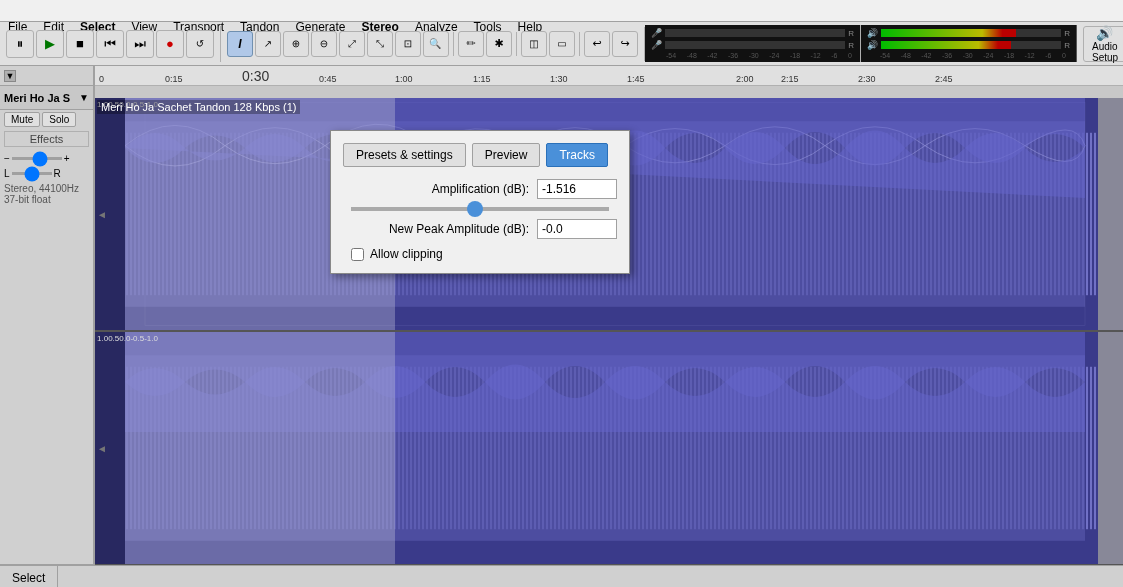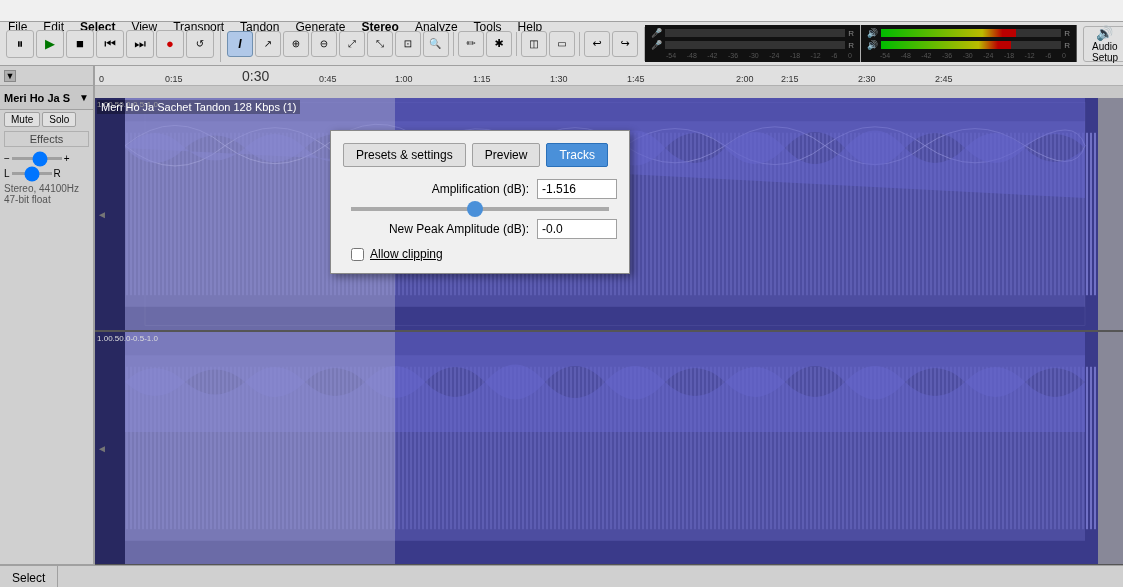--- a/index.html
+++ b/index.html
@@ -53,21 +53,21 @@
     .dialog-body { padding: 12px; }
     .dialog-btn-row { display: flex; gap: 6px; margin-bottom: 12px; }
     .dialog-btn { padding: 4px 12px; border: 1px solid #a0a0a0; background: #e0e0e0; cursor: pointer; font-size: 12px; border-radius: 2px; }
     .dialog-btn.primary { background: #4a90d9; color: white; border-color: #2a70b9; }
     .param-row { display: flex; align-items: center; margin-bottom: 8px; gap: 8px; }
     .param-label { font-size: 12px; flex: 1; text-align: right; min-width: 150px; }
     .param-input { width: 80px; padding: 2px 4px; border: 1px solid #a0a0a0; font-size: 12px; }
     .slider-row { display: flex; align-items: center; margin-bottom: 8px; padding: 0 8px; }
     .dialog-slider { width: 100%; -webkit-appearance: none; appearance: none; height: 4px; background: linear-gradient(to right, #aaa 50%, #aaa 50%); cursor: pointer; }
     .dialog-slider::-webkit-slider-thumb { -webkit-appearance: none; width: 16px; height: 16px; background: #4a90d9; border-radius: 50%; cursor: pointer; }
-    .checkbox-row { display: flex; align-items: center; gap: 6px; padding: 0 8px; text-decoration: underline; }
+    .checkbox-row { display: flex; align-items: center; gap: 6px; padding: 0 8px; }
     .checkbox-row label { font-size: 12px; }
 
     
     .waveform-svg { width: 100%; height: 100%; }
 
     
     #bottom-bar { height: 24px; background: #d0d0d0; border-top: 1px solid #a0a0a0; display: flex; align-items: center; }
     .bottom-select { padding: 2px 12px; font-size: 12px; cursor: pointer; border-right: 1px solid #a0a0a0; height: 100%; display: flex; align-items: center; }
 
     
@@ -222,21 +222,21 @@
         <input type="range" class="gain-slider" value="60" min="0" max="100" style="">
         <span class="gain-plus">+</span>
       </div>
       <div class="pan-control">
         <span class="pan-label">L</span>
         <input type="range" class="pan-slider" value="50" min="0" max="100" style="">
         <span class="pan-label">R</span>
       </div>
       <div class="track-info">
         <div>Stereo, 44100Hz</div>
-        <div>47-bit float</div>
+        <div>37-bit float</div>
       </div>
     </div>
   </div>
 
   <div id="waveform-area">
 
     <div id="timeline">
       <div class="timeline-ruler" style="display:flex; align-items:flex-end; padding:0 4px 2px; gap:0; position:relative;">
         <span style="position:absolute; left:4px; bottom:2px; font-size:9px; color:#333;">0</span>
         <span style="position:absolute; left:70px; bottom:2px; font-size:9px; color:#333;">0:15</span>

